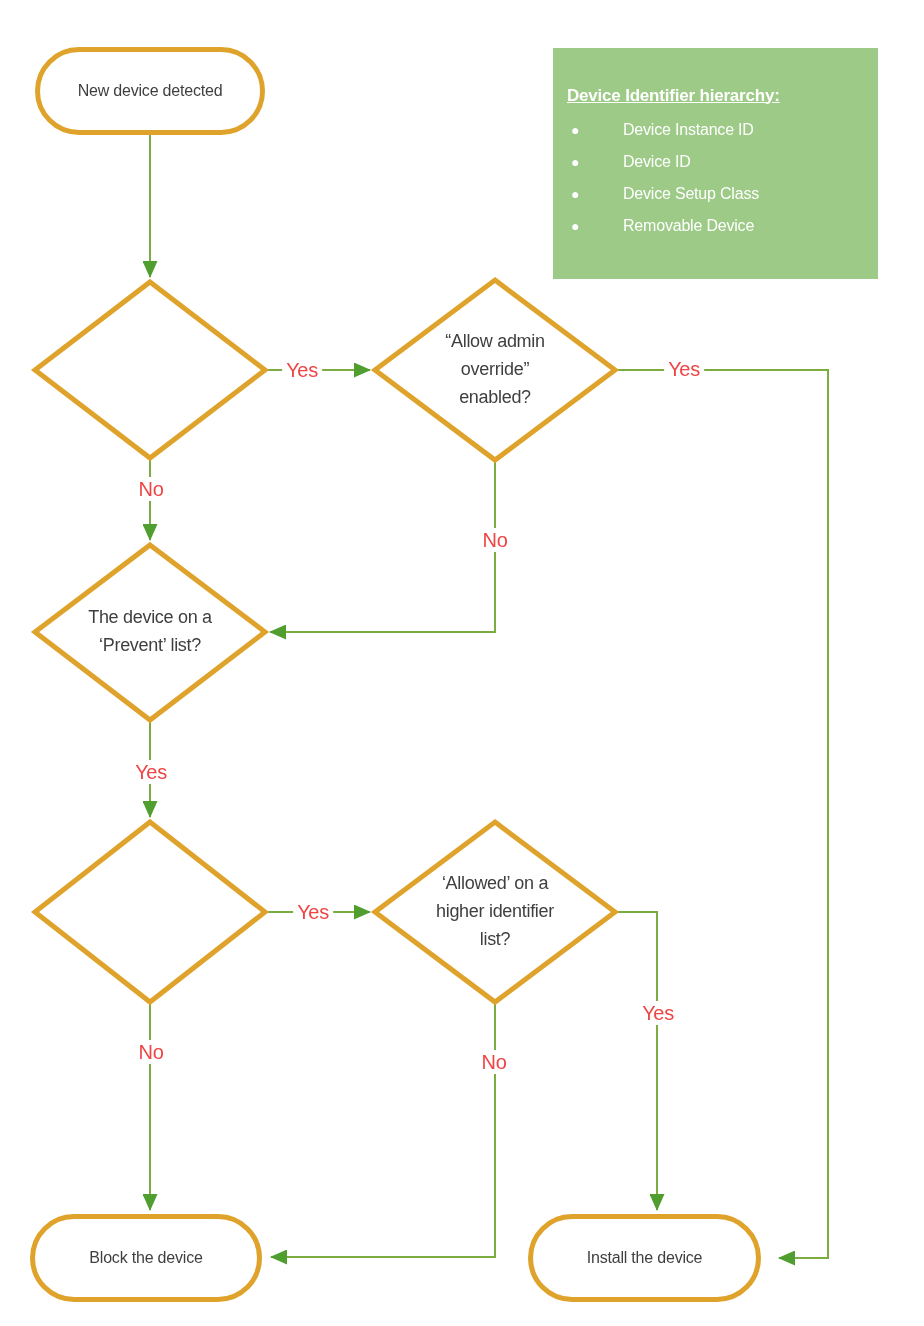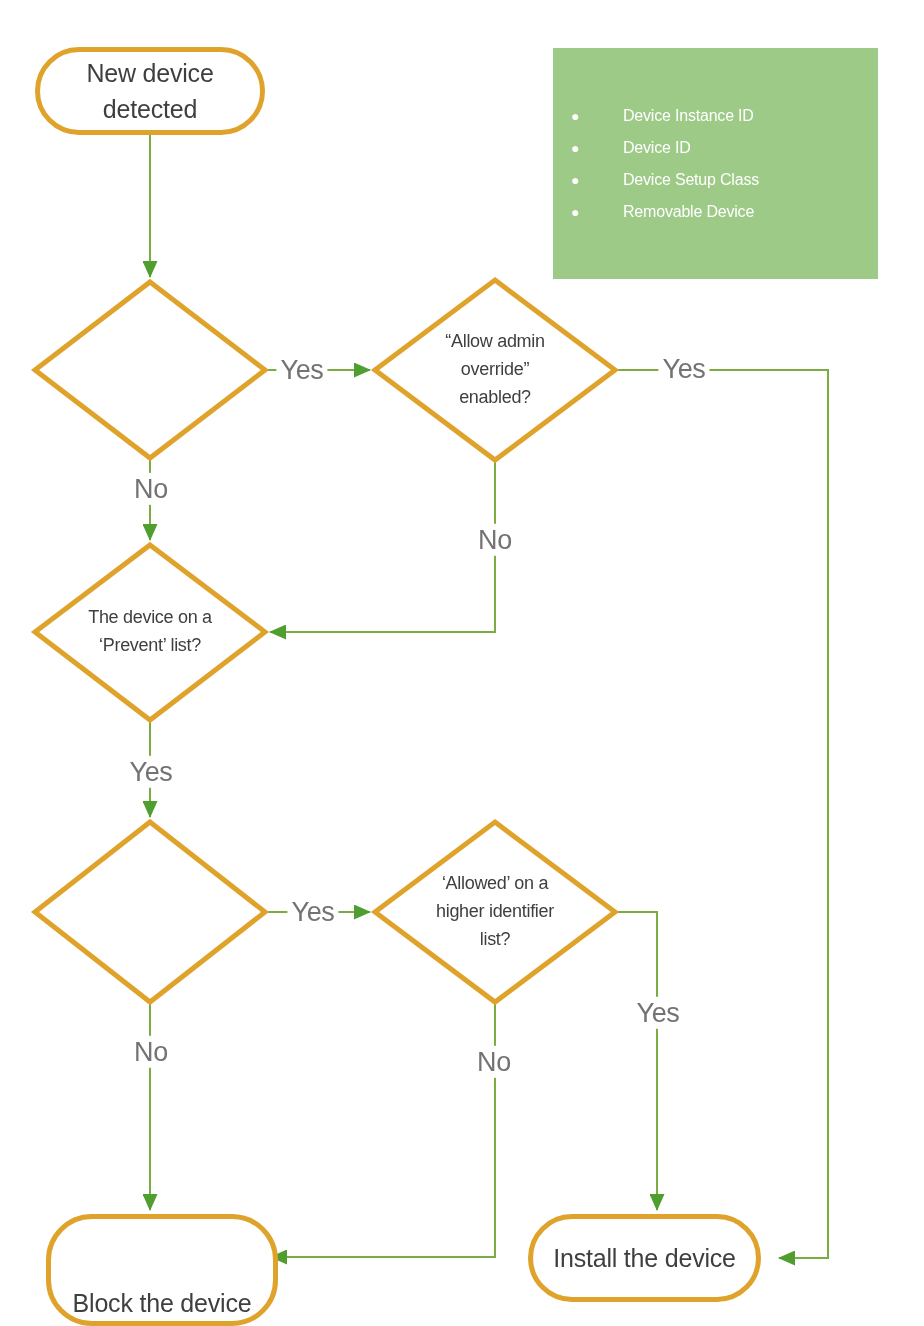--- a/index.html
+++ b/index.html
@@ -3,32 +3,32 @@
 <meta charset="utf-8">
 <style>
   html,body{margin:0;padding:0;background:#ffffff;}
   .canvas{
     position:relative;width:924px;height:1326px;background:#ffffff;overflow:hidden;
     font-family:"Liberation Sans", sans-serif;
   }
   .canvas svg{position:absolute;left:0;top:0;}
   .node{
     position:absolute;display:flex;align-items:center;justify-content:center;
-    text-align:center;color:#3f3f3f;font-size:25px;letter-spacing:-0.2px;line-height:1.45;
+    text-align:center;color:#3f3f3f;font-size:16px;letter-spacing:-0.2px;line-height:1.45;
   }
   .terminator{
     background:#ffffff;border:5px solid #dfa32b;border-radius:46px;box-sizing:border-box;
   }
   .diamond-label{
     position:absolute;width:150px;transform:translate(-50%,-50%);
     text-align:center;color:#3f3f3f;font-size:18px;letter-spacing:-0.3px;line-height:1.55;
   }
   .edge-label{
     position:absolute;transform:translate(-50%,-50%);
-    background:#ffffff;padding:0 4px;color:#737373;font-size:27px;letter-spacing:-0.3px;
+    background:#ffffff;padding:0 4px;color:#ef4444;font-size:20px;letter-spacing:-0.3px;
     line-height:1.2;white-space:nowrap;
   }
   .legend{
     position:absolute;left:553px;top:48px;width:325px;height:231px;background:#9dca87;
     box-sizing:border-box;color:#ffffff;display:flex;flex-direction:column;justify-content:center;
     padding:10px 14px;
   }
   .legend-title{
     font-weight:bold;text-decoration:underline;font-size:17px;letter-spacing:-0.2px;
     margin:0 0 8px 0;
@@ -70,21 +70,21 @@
       <polygon points="150,545 265,632 150,720 35,632"></polygon>
       <polygon points="150,822 265,912 150,1002 35,912"></polygon>
       <polygon points="495,822 615,912 495,1002 375,912"></polygon>
     </g>
   </svg>
 
   <div class="node terminator" style="left:35px;top:47px;width:230px;height:88px;">
     <span>New device detected</span>
   </div>
 
-  <div class="node terminator" style="left:46px;top:1214px;width:232px;height:112px;align-items:flex-end;">
+  <div class="node terminator" style="left:30px;top:1214px;width:232px;height:88px;">
     <span>Block the device</span>
   </div>
 
   <div class="node terminator" style="left:528px;top:1214px;width:233px;height:88px;">
     <span>Install the device</span>
   </div>
 
   <div class="diamond-label" style="left:150px;top:632px;">The device on a ‘Prevent’ list?</div>
   <div class="diamond-label" style="left:495px;top:370px;width:140px;">“Allow admin override” enabled?</div>
   <div class="diamond-label" style="left:495px;top:912px;width:146px;">‘Allowed’ on a higher identifier list?</div>
@@ -93,20 +93,21 @@
   <div class="edge-label" style="left:684px;top:369px;">Yes</div>
   <div class="edge-label" style="left:151px;top:489px;">No</div>
   <div class="edge-label" style="left:495px;top:540px;">No</div>
   <div class="edge-label" style="left:151px;top:772px;">Yes</div>
   <div class="edge-label" style="left:313px;top:912px;">Yes</div>
   <div class="edge-label" style="left:658px;top:1013px;">Yes</div>
   <div class="edge-label" style="left:151px;top:1052px;">No</div>
   <div class="edge-label" style="left:494px;top:1062px;">No</div>
 
   <div class="legend">
+    <div class="legend-title">Device Identifier hierarchy:</div>
     <ul>
       <li>
         <span class="bullet">●</span>
         <span>Device Instance ID</span>
       </li>
       <li>
         <span class="bullet">●</span>
         <span>Device ID</span>
       </li>
       <li>

